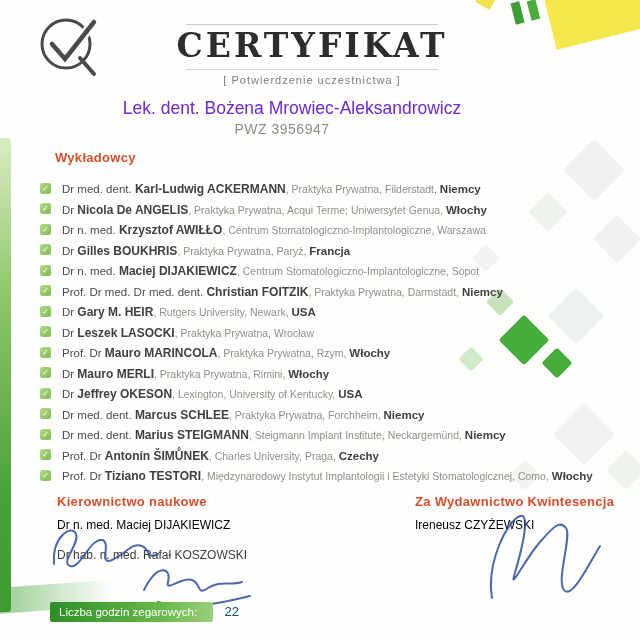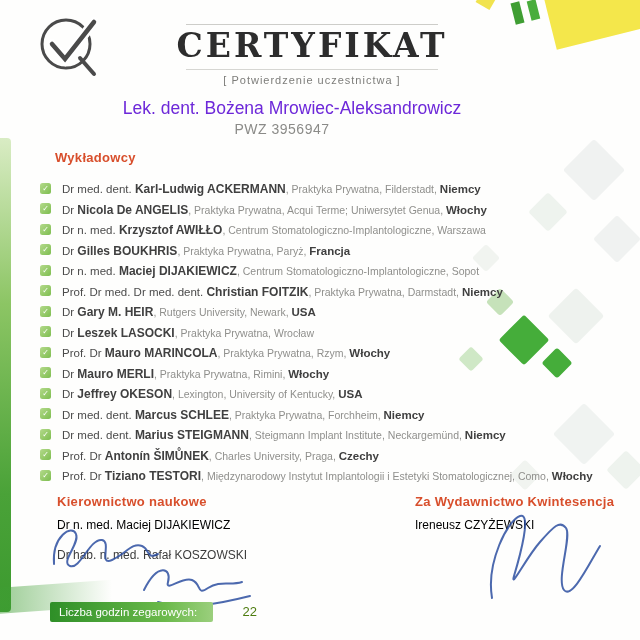--- a/index.html
+++ b/index.html
@@ -57,21 +57,21 @@
   .sig path{fill:none;stroke:#2d4fa0;stroke-width:2;stroke-linecap:round;opacity:.85;}
   .sig1{left:46px;top:516px;}
   .sig2{left:138px;top:552px;}
   .sig3{left:468px;top:502px;}
 
   
   .hours{position:absolute;left:50px;top:602px;z-index:3;height:20px;line-height:20px;}
   .hours-pill{display:inline-block;height:20px;padding:0 16px 0 9px;border-radius:2px;
     background:linear-gradient(90deg,#2e8f27 0%,#6ab94a 70%,#9bcf7d 100%);
     color:#ffffff;font-size:11.5px;vertical-align:top;}
-  .hours-value{display:inline-block;margin-left:25px;font-size:13px;color:#4d7c0f;vertical-align:top;}
+  .hours-value{display:inline-block;margin-left:7px;font-size:13px;color:#0c4a6e;vertical-align:top;}
   .legal-head{position:absolute;left:52px;top:2px;font-size:10px;font-weight:bold;color:#ffffff;}
   .legal-line{position:absolute;left:52px;top:15px;width:600px;font-size:9.5px;color:#f2faee;white-space:nowrap;overflow:hidden;}
 </style>
 </head>
 <body>
 
 <div class="page">
 
   <div class="decor">
     <div class="diamond" style="left:572px;top:148px;width:44px;height:44px;background:#f0f2f1;"></div>

